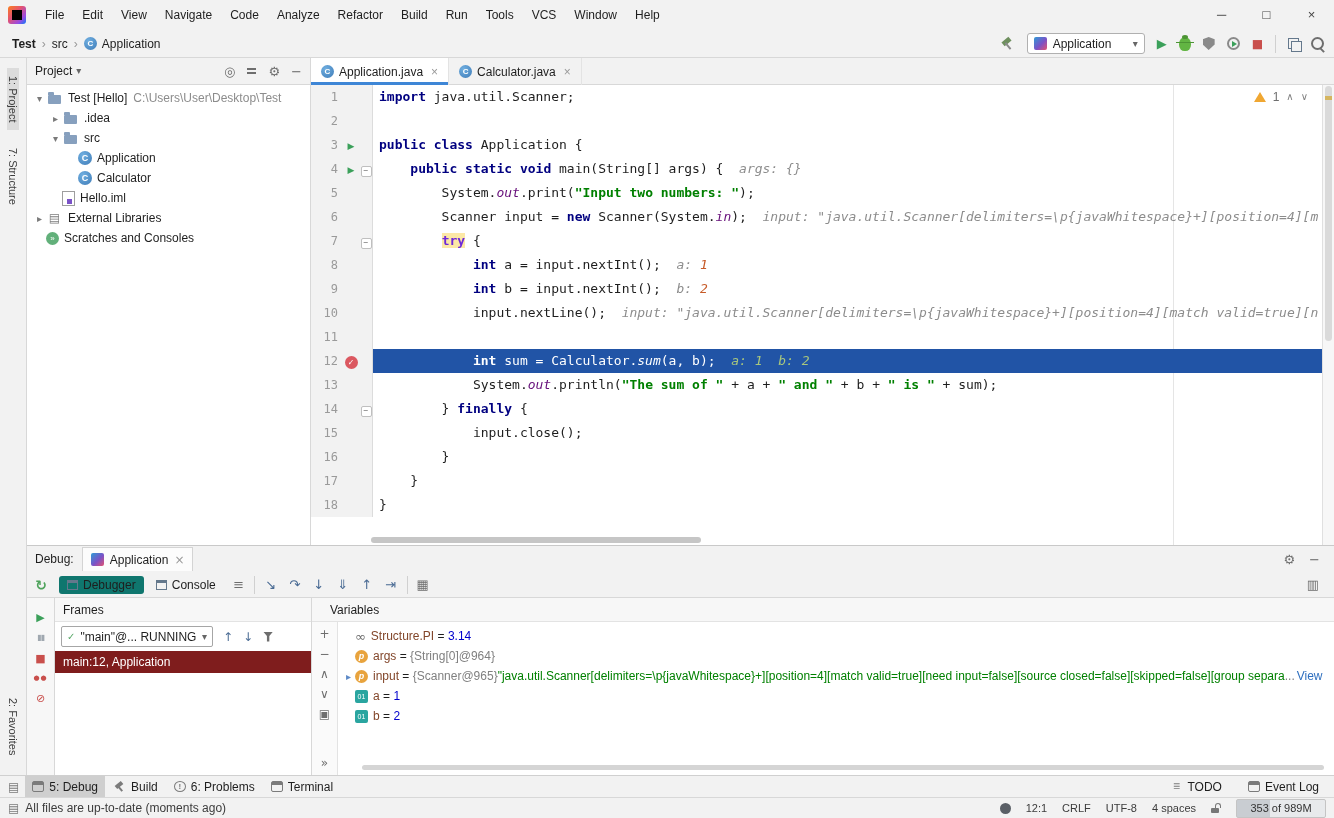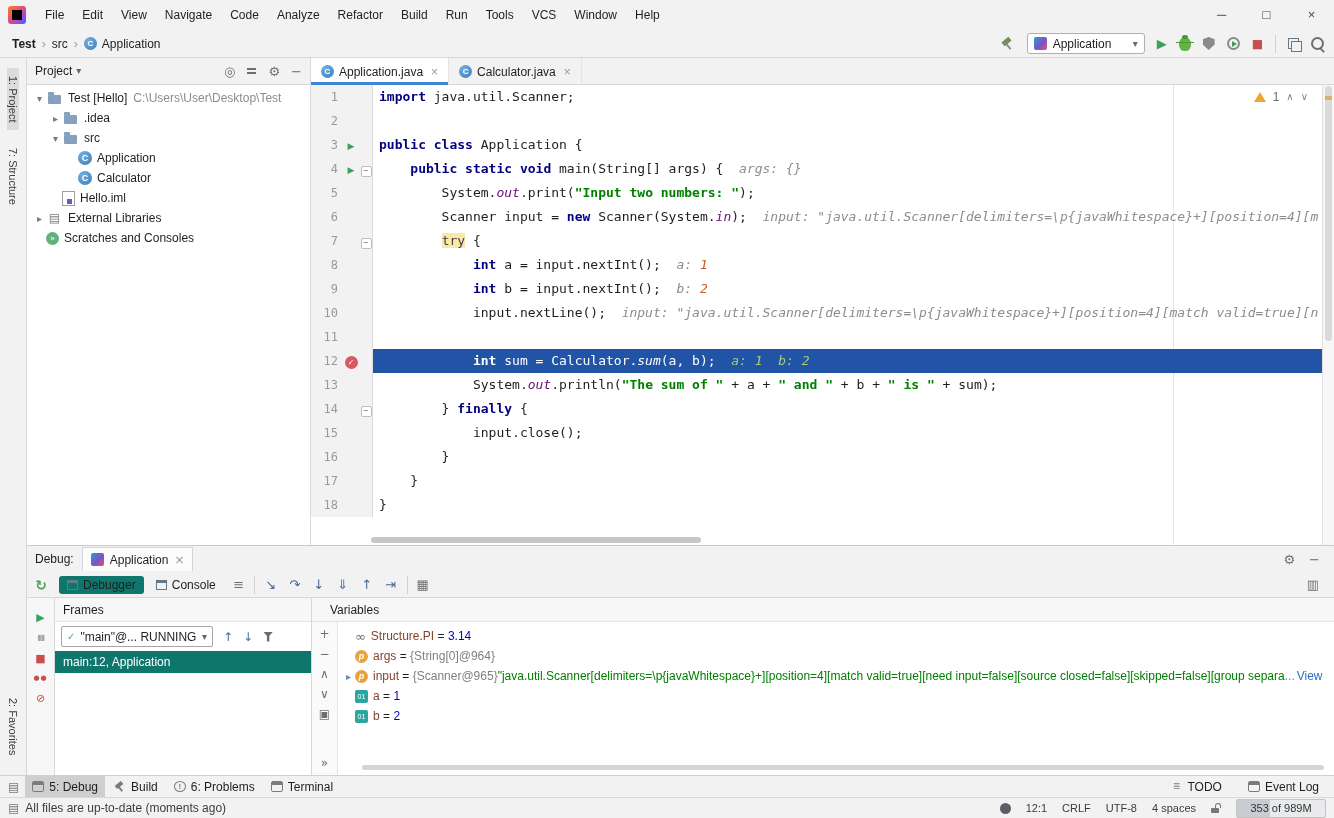--- a/index.html
+++ b/index.html
@@ -95,21 +95,21 @@
   .run-arrow{color:#3BA05A;font-size:9px}
   .bp{display:inline-block;width:13px;height:13px;border-radius:50%;background:#DB5860;color:#fff;font-size:9px;line-height:13px;text-align:center;margin-top:5px}
   .fold-box{display:inline-block;width:9px;height:9px;border:1px solid #BFBFBF;border-radius:2px;background:#fff;color:#6E6E6E;font-size:8px;line-height:7px;text-align:center;margin-top:7px}
   .code{flex:1;padding-left:6px;overflow:hidden}
   .tk-k{color:#000080;font-weight:bold}
   .tk-s{color:#008000;font-weight:bold}
   .tk-f{color:#660E7A;font-style:italic}
   .tk-m{font-style:italic}
   .tk-h{color:#8C8C8C;font-style:italic}
   .tk-v{color:#C75B29;font-style:italic}
-  .tk-kh{color:#404040;font-weight:normal;background:#FCE8A6}
+  .tk-kh{color:#6d28d9;font-weight:bold;background:#FCE8A6}
   .line.current .code{background:#2154A6}
   .line.current .tk-p,.line.current .tk-k,.line.current .tk-m{color:#fff}
   .line.current .tk-h{color:#A9C77D}
   .inspection-widget{position:absolute;top:5px;right:14px;display:flex;align-items:center;gap:7px;color:#6E6E6E}
   .warn-tri{width:0;height:0;border-left:6px solid transparent;border-right:6px solid transparent;border-bottom:10px solid #F0A732;position:relative}
   .insp-chev{color:#818181;font-size:10px}
   .hscroll{position:absolute;bottom:2px;left:60px;width:330px;height:6px;background:#C6C6C6;border-radius:3px}
   .error-stripe{position:absolute;right:0;top:27px;bottom:0;width:12px;background:#F7F7F7;border-left:1px solid #E0E0E0;box-sizing:border-box}
   .stripe-mark{position:absolute;left:2px;top:11px;width:7px;height:4px;background:#F0C75A}
   .vthumb{position:absolute;left:2px;top:1px;width:7px;height:255px;background:rgba(120,120,120,.22);border-radius:4px}
@@ -138,21 +138,21 @@
   .subheader{height:24px;line-height:24px;background:#F7F7F7;border-bottom:1px solid #E3E3E3;padding-left:8px;color:#1e1e1e;box-sizing:border-box;flex:none}
   .subheader.vars{padding-left:18px}
   .thread-row{display:flex;align-items:center;gap:10px;padding:4px 6px}
   .thread-dd{display:flex;align-items:center;gap:5px;width:152px;height:21px;background:#fff;border:1px solid #A6A6A6;border-radius:2px;padding:0 5px;box-sizing:border-box;white-space:nowrap;overflow:hidden}
   .thread-dd .caret{margin-left:auto;color:#666;font-size:10px}
   .check{color:#59A869;font-size:10px;font-weight:bold}
   .fr-nav{color:#4A6B94;font-size:12px}
   .funnel{width:10px;height:10px;background:#6E6E6E;clip-path:polygon(0 0,100% 0,62% 45%,62% 100%,38% 100%,38% 45%)}
   .frames-list{flex:1;background:#fff}
   .frame-item{height:22px;line-height:22px;padding-left:8px;white-space:nowrap}
-  .frame-item.selected{background:#0f766e;color:#fff}
+  .frame-item.selected{background:#7f1d1d;color:#fff}
   .vars-panel{flex:1;display:flex;flex-direction:column;min-width:0}
   .vars-body{flex:1;display:flex;min-width:0;position:relative}
   .watch-col{width:26px;border-right:1px solid #E3E3E3;box-sizing:border-box;display:flex;flex-direction:column;align-items:center;padding:6px 0;gap:8px;background:#FAFAFA}
   .watch-ico{color:#6E6E6E;font-size:12px;line-height:1}
   .watch-ico.last{margin-top:auto}
   .vars-rows{flex:1;min-width:0;overflow:hidden;position:relative;padding-top:4px}
   .var-row{display:flex;align-items:center;height:20px;white-space:nowrap;padding-left:4px}
   .var-chev{width:13px;color:#5E8AC7;font-size:10px;text-align:center;flex:none}
   .vicon-watch{color:#6E6E6E;font-size:13px;margin-right:5px;flex:none}
   .vicon-param{width:13px;height:13px;border-radius:50%;background:#E8A33D;color:#fff;font-size:9px;font-weight:bold;font-style:italic;display:inline-flex;align-items:center;justify-content:center;margin-right:5px;flex:none}

